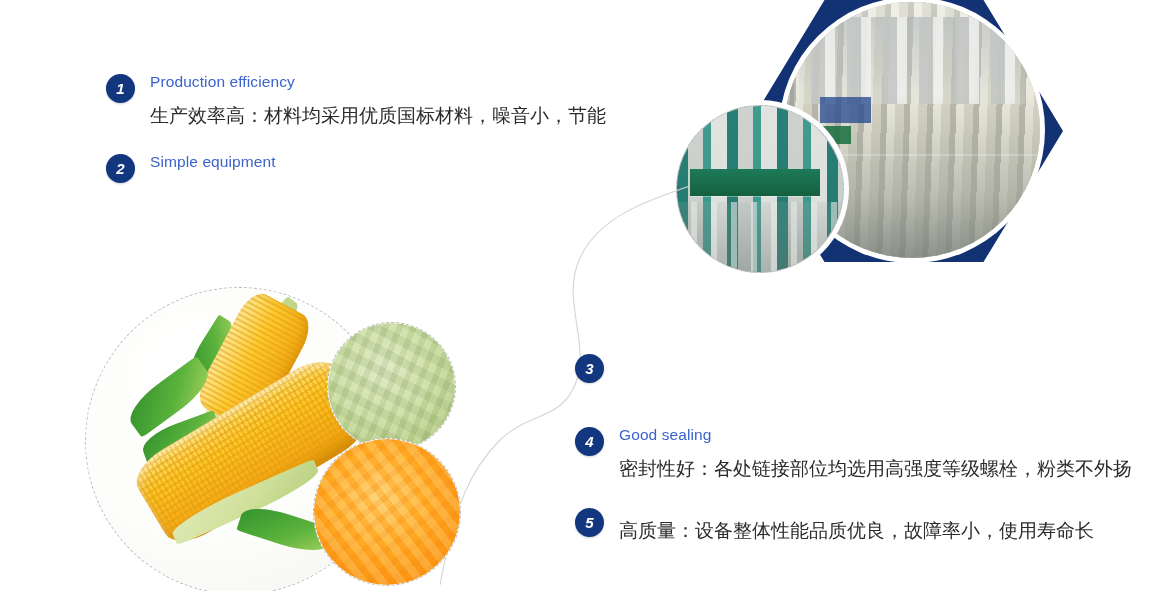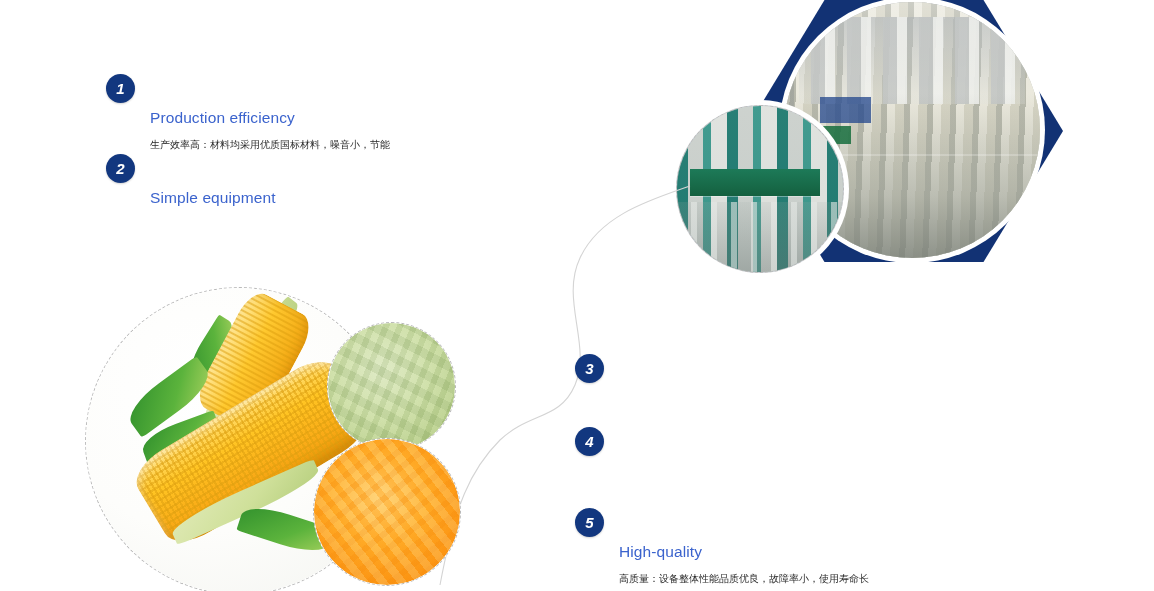--- a/index.html
+++ b/index.html
@@ -41,27 +41,26 @@
   }
   .ftext {
     margin-left: 15px;
   }
   .ftitle {
     color: #3b63cd;
     font-size: 15.5px;
     line-height: 19px;
     letter-spacing: 0.1px;
     white-space: nowrap;
-    margin-top: 36px;
   }
   .fdesc {
     color: #2b2b2b;
-    font-size: 10px;
+    font-size: 19px;
     line-height: 22px;
-    margin-top: 7px;
+    margin-top: 14px;
     white-space: nowrap;
   }
 
   
   .hex {
     position: absolute;
     background: #123274;
     clip-path: polygon(25% 0%, 75% 0%, 100% 50%, 75% 100%, 25% 100%, 0% 50%);
   }
   .photo-circle {
@@ -308,23 +307,26 @@
       <div class="ftitle">Simple equipment</div>
     </div>
   </div>
 
   <div class="feature" style="left:575px; top:352px;">
     <div class="badge">3</div>
   </div>
 
   <div class="feature" style="left:575px; top:425px;">
     <div class="badge">4</div>
+    <div class="ftext">
+      <div class="ftitle">Good sealing</div>
+      <div class="fdesc">密封性好：各处链接部位均选用高强度等级螺栓，粉类不外扬</div>
+    </div>
   </div>
 
   <div class="feature" style="left:575px; top:506px;">
     <div class="badge">5</div>
     <div class="ftext">
-      <div class="ftitle">High-quality</div>
       <div class="fdesc">高质量：设备整体性能品质优良，故障率小，使用寿命长</div>
     </div>
   </div>
 
 </div>
 
 </body></html>

